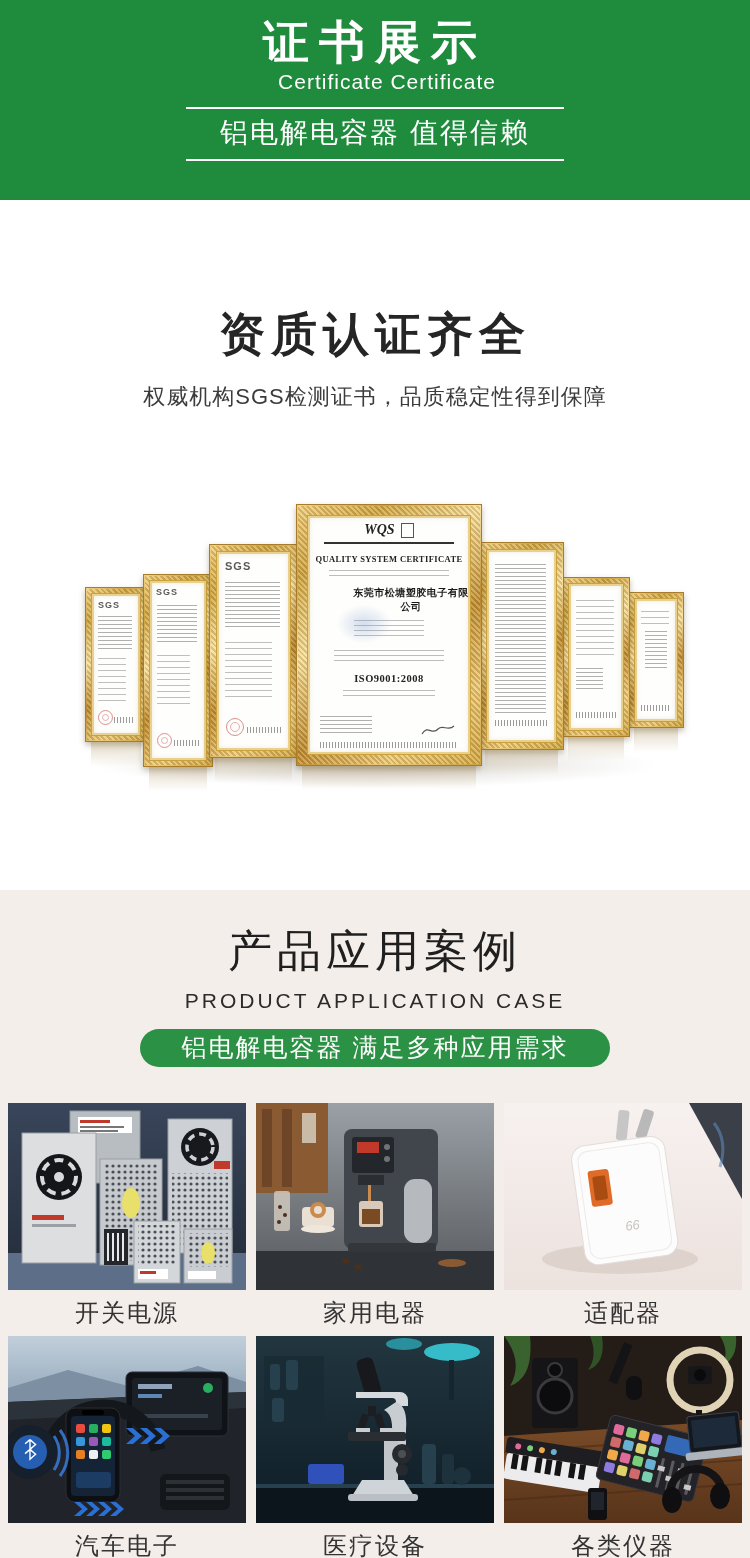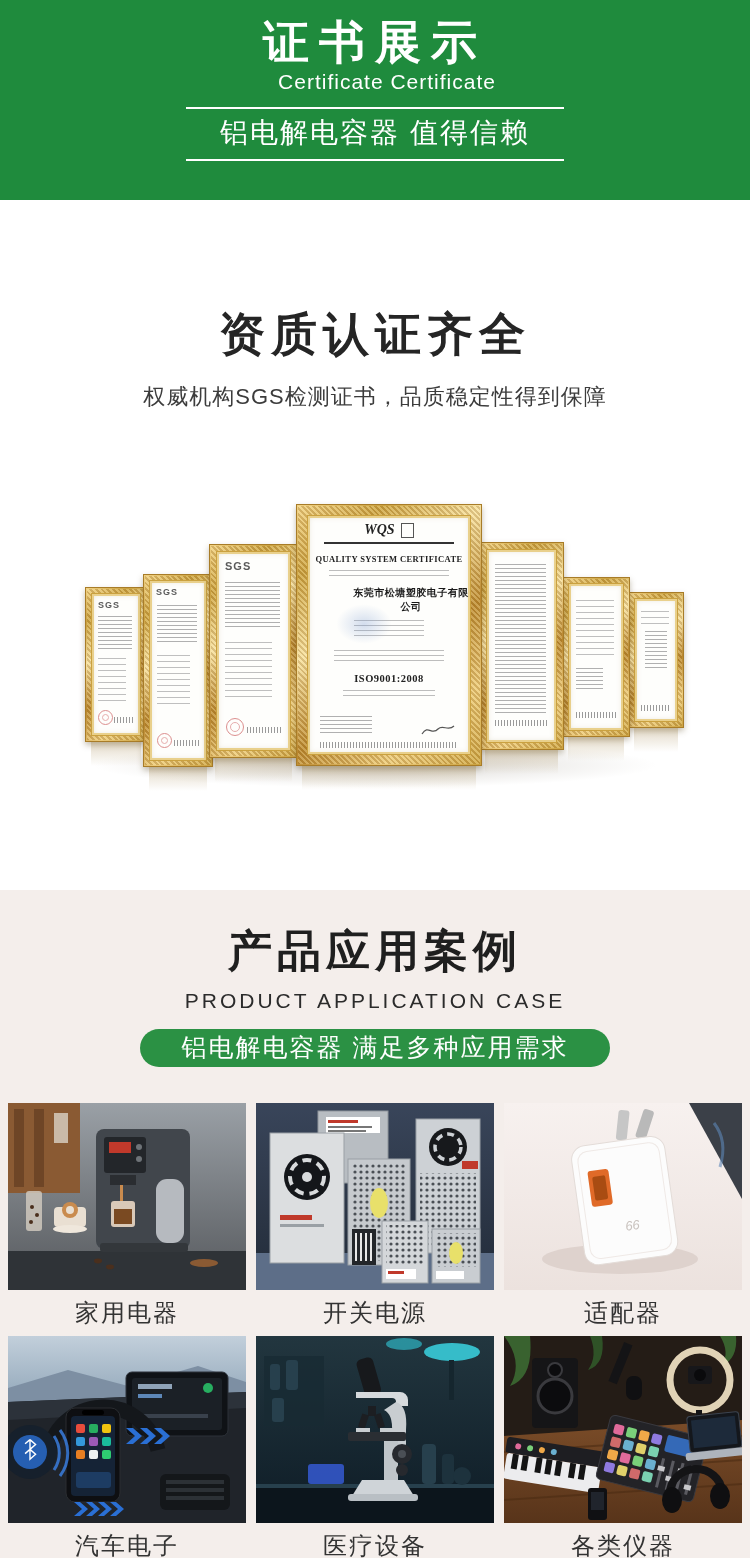--- a/index.html
+++ b/index.html
@@ -55,21 +55,21 @@
   .company{margin-top:10px;font-size:10px;font-weight:bold;color:#1a1a1a;text-align:center;letter-spacing:.5px;padding-left:44px;}
   .iso{margin-top:12px;font-family:"Liberation Serif","DejaVu Serif",serif;font-weight:bold;font-size:10.5px;
        color:#222;text-align:center;letter-spacing:.5px;}
   .cblock{margin:6px auto 0;background-image:repeating-linear-gradient(to bottom,#bdbdbd 0 1px,transparent 1px 5px);}
   .wm{position:absolute;left:28px;top:88px;width:56px;height:40px;border-radius:50%;
       background:radial-gradient(rgba(130,160,210,.35),rgba(130,160,210,0) 70%);}
   .sig{position:absolute;right:14px;bottom:16px;}
 
   
   .apps-section{height:668px;background:#f4eeeb;text-align:center;}
-  .apps-section h2{margin:0;padding-top:32px;font-size:44px;font-weight:bold;color:#1f1f1f;letter-spacing:5px;}
+  .apps-section h2{margin:0;padding-top:32px;font-size:44px;font-weight:normal;color:#1f1f1f;letter-spacing:5px;}
   .apps-sub{margin-top:8px;font-size:21px;color:#2b2b2b;letter-spacing:3px;}
   .pill{display:block;width:fit-content;margin:16px auto 0;background:#2b9144;color:#fff;font-size:25px;
         letter-spacing:2px;padding:0 42px;height:38px;line-height:37px;border-radius:19px;}
   .grid{margin-top:36px;display:grid;grid-template-columns:repeat(3,238px);column-gap:10px;justify-content:center;}
   .cell{margin:0;}
   .thumb{width:238px;height:187px;overflow:hidden;background:#ddd;}
   .thumb svg{display:block;}
   .caption{height:46px;display:flex;align-items:center;justify-content:center;font-size:24px;color:#333;letter-spacing:2px;}
 </style>
 </head>
@@ -167,62 +167,20 @@
       </div>
     </div>
   </section>
 
   <section class="apps-section">
     <h2>产品应用案例</h2>
     <div class="apps-sub">PRODUCT APPLICATION CASE</div>
     <div class="pill">铝电解电容器 满足多种应用需求</div>
 
     <div class="grid">
-
-      <figure class="cell">
-        <div class="thumb">
-          <svg width="238" height="187" viewBox="0 0 238 187">
-            <defs>
-                <linearGradient id="gk" x1="0" y1="0" x2="0" y2="1">
-              <stop offset="0" stop-color="#9aa0a6"></stop>
-                  <stop offset="1" stop-color="#55585c"></stop>
-                </linearGradient>
-              </defs>
-            <rect width="238" height="187" fill="url(#gk)"></rect>
-            <rect x="0" y="0" width="72" height="90" fill="#8a5a33"></rect>
-            <rect x="6" y="6" width="10" height="78" fill="#6e4526"></rect>
-              <rect x="26" y="6" width="10" height="78" fill="#6e4526"></rect>
-            <rect x="46" y="10" width="14" height="30" fill="#d9d2c6" opacity=".8"></rect>
-            <rect y="148" width="238" height="39" fill="#2f3337"></rect>
-            <rect x="18" y="88" width="16" height="40" rx="3" fill="#cfc8bd" opacity=".85"></rect>
-            <circle cx="24" cy="104" r="2" fill="#4a2f1d"></circle>
-              <circle cx="29" cy="112" r="2" fill="#4a2f1d"></circle>
-              <circle cx="23" cy="119" r="2" fill="#4a2f1d"></circle>
-            <rect x="88" y="26" width="94" height="120" rx="8" fill="#41464c"></rect>
-            <rect x="96" y="34" width="42" height="36" rx="3" fill="#23262a"></rect>
-            <rect x="101" y="39" width="22" height="11" fill="#c0392b"></rect>
-            <circle cx="131" cy="44" r="3" fill="#6e7378"></circle>
-              <circle cx="131" cy="56" r="3" fill="#6e7378"></circle>
-            <rect x="102" y="72" width="26" height="10" fill="#2a2d31"></rect>
-            <rect x="112" y="82" width="3" height="16" fill="#c98b4e"></rect>
-            <rect x="103" y="98" width="24" height="26" rx="3" fill="#d9c9b8"></rect>
-            <rect x="106" y="106" width="18" height="15" fill="#7a4a22"></rect>
-            <rect x="148" y="76" width="28" height="64" rx="11" fill="#b6babf"></rect>
-            <rect x="92" y="140" width="88" height="9" rx="3" fill="#33373b"></rect>
-            <rect x="46" y="104" width="32" height="20" rx="4" fill="#e9dfd2"></rect>
-            <circle cx="62" cy="107" r="8" fill="#c98b4e"></circle>
-              <circle cx="62" cy="107" r="4" fill="#e9dfd2"></circle>
-            <ellipse cx="62" cy="126" rx="17" ry="4" fill="#efe7dc"></ellipse>
-            <ellipse cx="90" cy="158" rx="4" ry="2.4" fill="#4a2f1d"></ellipse>
-              <ellipse cx="102" cy="164" rx="4" ry="2.4" fill="#4a2f1d"></ellipse>
-            <ellipse cx="196" cy="160" rx="14" ry="4" fill="#8a5a33"></ellipse>
-          </svg>
-        </div>
-        <figcaption class="caption">家用电器</figcaption>
-      </figure>
 
       <figure class="cell">
         <div class="thumb">
           <svg width="238" height="187" viewBox="0 0 238 187">
             <defs>
               <linearGradient id="gp" x1="0" y1="0" x2="0" y2="1">
                 <stop offset="0" stop-color="#39455a"></stop>
                   <stop offset="1" stop-color="#222b38"></stop>
                 </linearGradient>
               <pattern id="mesh" width="6" height="6" patternUnits="userSpaceOnUse">
@@ -265,20 +223,62 @@
             <rect x="180" y="168" width="28" height="8" fill="#fff"></rect>
           </svg>
         </div>
         <figcaption class="caption">开关电源</figcaption>
       </figure>
 
       <figure class="cell">
         <div class="thumb">
           <svg width="238" height="187" viewBox="0 0 238 187">
             <defs>
+                <linearGradient id="gk" x1="0" y1="0" x2="0" y2="1">
+              <stop offset="0" stop-color="#9aa0a6"></stop>
+                  <stop offset="1" stop-color="#55585c"></stop>
+                </linearGradient>
+              </defs>
+            <rect width="238" height="187" fill="url(#gk)"></rect>
+            <rect x="0" y="0" width="72" height="90" fill="#8a5a33"></rect>
+            <rect x="6" y="6" width="10" height="78" fill="#6e4526"></rect>
+              <rect x="26" y="6" width="10" height="78" fill="#6e4526"></rect>
+            <rect x="46" y="10" width="14" height="30" fill="#d9d2c6" opacity=".8"></rect>
+            <rect y="148" width="238" height="39" fill="#2f3337"></rect>
+            <rect x="18" y="88" width="16" height="40" rx="3" fill="#cfc8bd" opacity=".85"></rect>
+            <circle cx="24" cy="104" r="2" fill="#4a2f1d"></circle>
+              <circle cx="29" cy="112" r="2" fill="#4a2f1d"></circle>
+              <circle cx="23" cy="119" r="2" fill="#4a2f1d"></circle>
+            <rect x="88" y="26" width="94" height="120" rx="8" fill="#41464c"></rect>
+            <rect x="96" y="34" width="42" height="36" rx="3" fill="#23262a"></rect>
+            <rect x="101" y="39" width="22" height="11" fill="#c0392b"></rect>
+            <circle cx="131" cy="44" r="3" fill="#6e7378"></circle>
+              <circle cx="131" cy="56" r="3" fill="#6e7378"></circle>
+            <rect x="102" y="72" width="26" height="10" fill="#2a2d31"></rect>
+            <rect x="112" y="82" width="3" height="16" fill="#c98b4e"></rect>
+            <rect x="103" y="98" width="24" height="26" rx="3" fill="#d9c9b8"></rect>
+            <rect x="106" y="106" width="18" height="15" fill="#7a4a22"></rect>
+            <rect x="148" y="76" width="28" height="64" rx="11" fill="#b6babf"></rect>
+            <rect x="92" y="140" width="88" height="9" rx="3" fill="#33373b"></rect>
+            <rect x="46" y="104" width="32" height="20" rx="4" fill="#e9dfd2"></rect>
+            <circle cx="62" cy="107" r="8" fill="#c98b4e"></circle>
+              <circle cx="62" cy="107" r="4" fill="#e9dfd2"></circle>
+            <ellipse cx="62" cy="126" rx="17" ry="4" fill="#efe7dc"></ellipse>
+            <ellipse cx="90" cy="158" rx="4" ry="2.4" fill="#4a2f1d"></ellipse>
+              <ellipse cx="102" cy="164" rx="4" ry="2.4" fill="#4a2f1d"></ellipse>
+            <ellipse cx="196" cy="160" rx="14" ry="4" fill="#8a5a33"></ellipse>
+          </svg>
+        </div>
+        <figcaption class="caption">家用电器</figcaption>
+      </figure>
+
+      <figure class="cell">
+        <div class="thumb">
+          <svg width="238" height="187" viewBox="0 0 238 187">
+            <defs>
                 <linearGradient id="ga" x1="0" y1="0" x2="0" y2="1">
               <stop offset="0" stop-color="#f7f1ef"></stop>
                   <stop offset="1" stop-color="#ece2de"></stop>
                 </linearGradient>
               </defs>
             <rect width="238" height="187" fill="url(#ga)"></rect>
             <polygon points="185,0 238,0 238,96" fill="#3b4048"></polygon>
             <path d="M210,20 q14,18 6,44" fill="none" stroke="#5d87b8" stroke-width="3" opacity=".6"></path>
             <ellipse cx="116" cy="156" rx="78" ry="15" fill="#ded2cd"></ellipse>
             <g transform="rotate(-8 118 100)">

